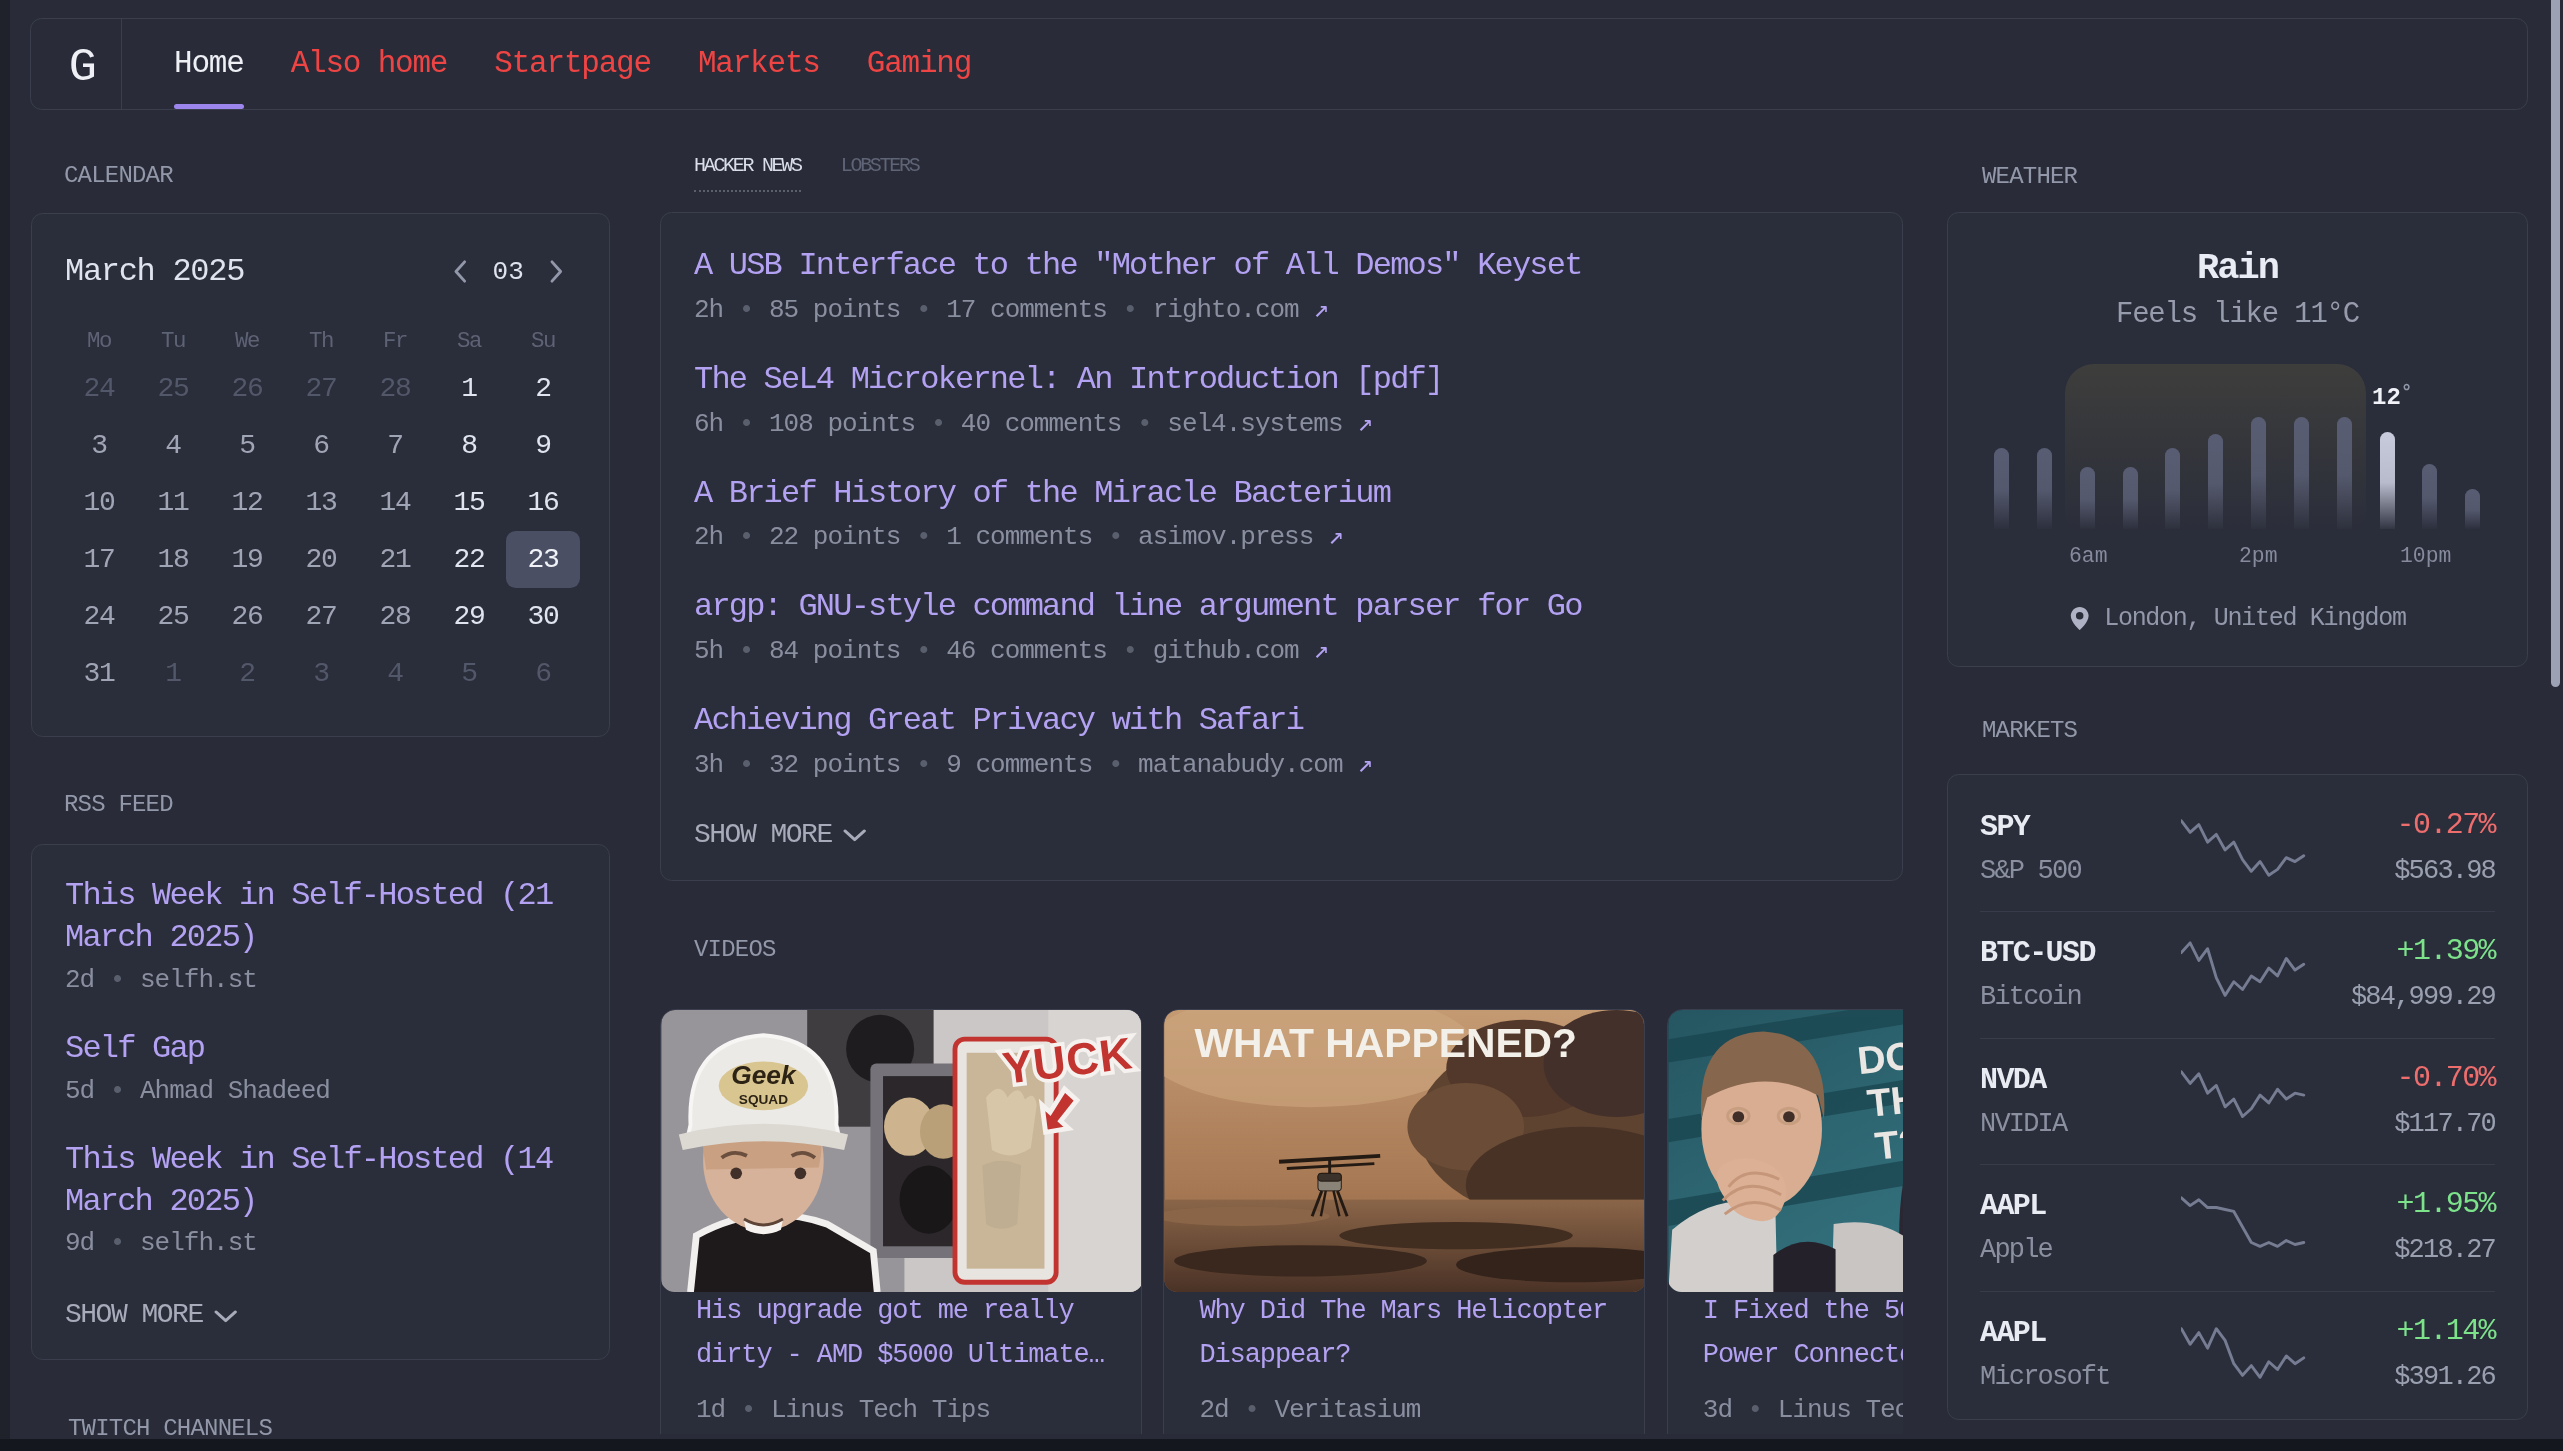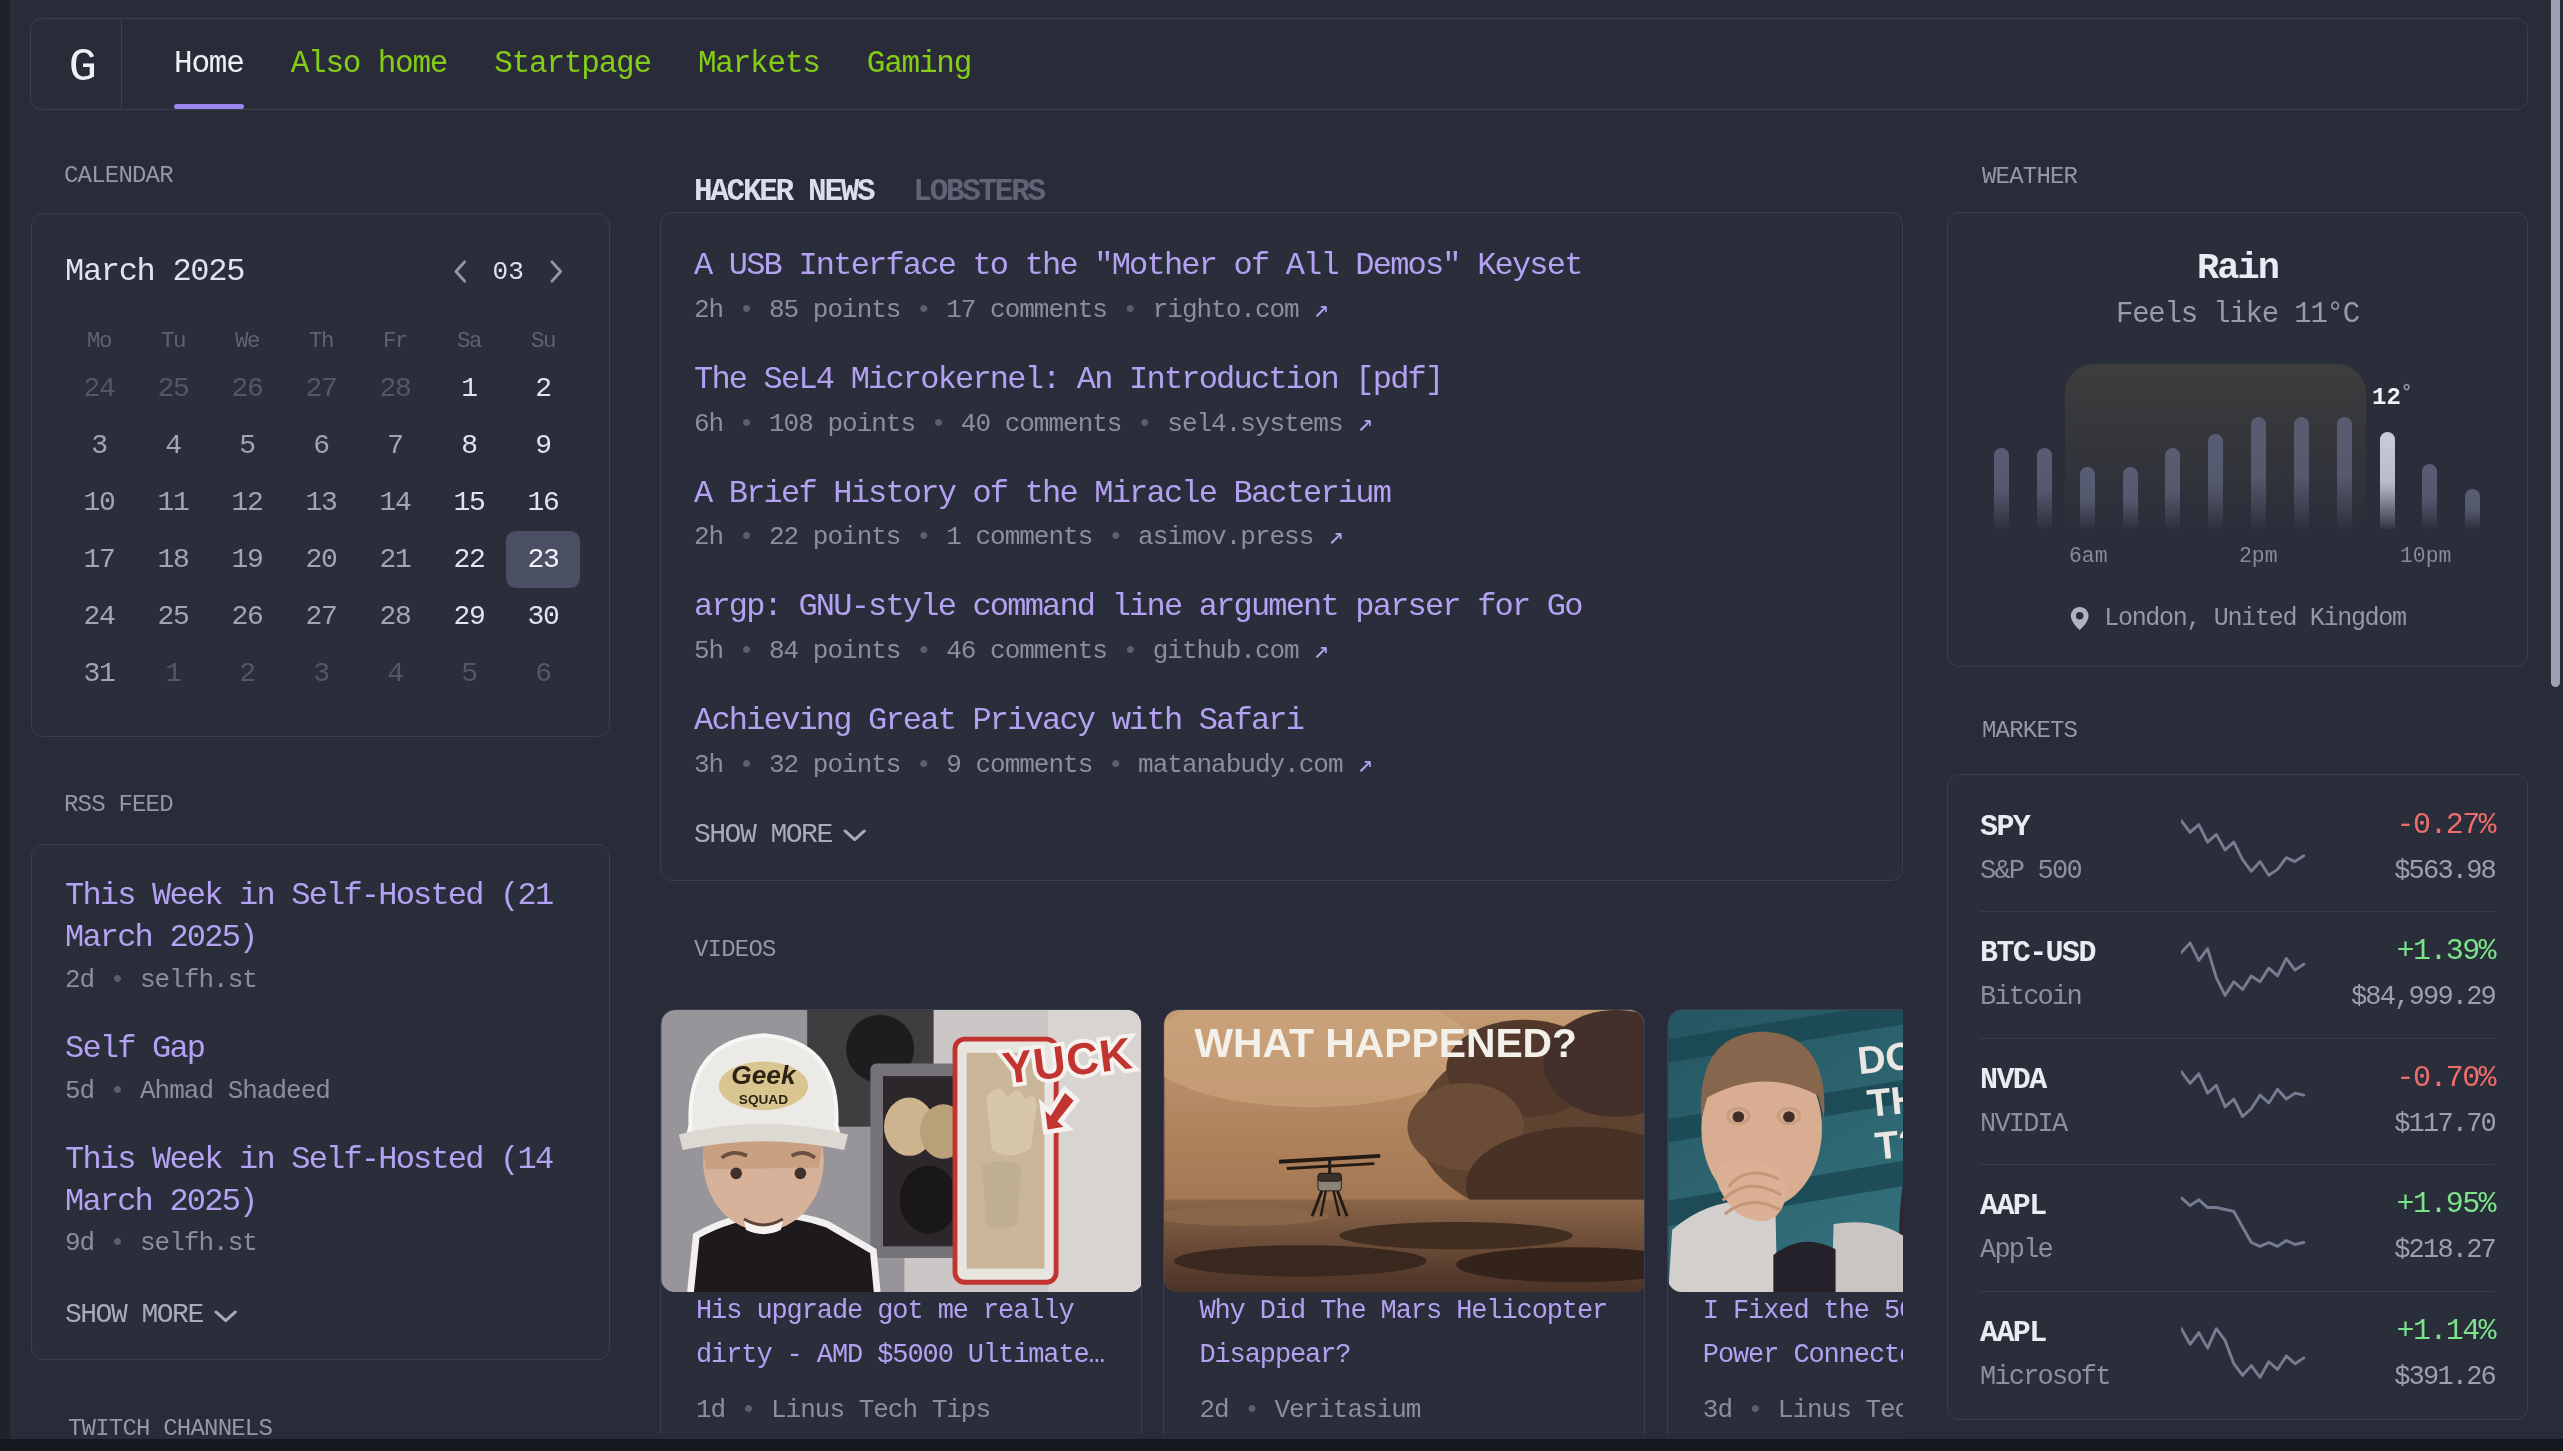--- a/index.html
+++ b/index.html
@@ -13,21 +13,21 @@
 .leftstrip { position:absolute; left:0; top:0; width:9.7px; height:1452px; background:#1f222b; z-index:50; }
 .bottomstrip { position:absolute; left:0; top:1439px; width:2563px; height:12.7px; background:#15171e; z-index:60; }
 .scrollthumb { position:absolute; right:2.9px; top:-5.8px; width:8.8px; height:693px; background:#9da1b4; border-radius:4.9px; z-index:70; }
 
 
 .header { position:absolute; left:30px; top:17.5px; width:2498px; height:92px;
   border:1px solid #3a3e4d; border-radius:11.7px; display:flex; align-items:stretch; }
 .logo { width:91px; border-right:1px solid #3a3e4d; display:flex; align-items:center; justify-content:center;
   color:#eef0f6; font-size:47px; font-weight:400; padding-left:13.6px; padding-top:8.8px; }
 .nav { display:flex; align-items:center; gap:47px; padding-left:52px; }
-.nav a { position:relative; height:100%; display:flex; align-items:center; color:#84cc16; font-size:31px; letter-spacing:-1.2px; text-decoration:none; }
+.nav a { position:relative; height:100%; display:flex; align-items:center; color:#ef4444; font-size:31px; letter-spacing:-1.2px; text-decoration:none; }
 .nav a.active { color:#eef0f6; }
 .nav a.active::after { content:""; position:absolute; left:0; right:0; bottom:0; height:4.9px; background:#9d85ee; border-radius:2.9px; }
 
 
 .label { position:absolute; font-size:24px; letter-spacing:-0.8px; color:#9298a9; }
 .card { position:absolute; border:1px solid #3a3e4d; border-radius:11.7px; background:#2a2d3a; }
 .purple { color:#b3a1f2; }
 .meta { font-size:26px; letter-spacing:-1px; color:#8a8fa0; }
 .meta .dot { color:#5a5f6e; margin:0 15.6px; }
 .showmore { font-size:28px; letter-spacing:-1.5px; color:#a7abba; display:flex; align-items:center; gap:11.7px; }
@@ -46,21 +46,21 @@
 .wk { color:#a0a5b5; }
 .we { color:#e0e4ef; }
 .sel { background:#4a4f63; border-radius:9.7px; color:#f0f2f8; }
 
 
 .feeditem .t { font-size:32px; letter-spacing:-1.8px; line-height:42px; }
 .feeditem .m { margin-top:5.8px; }
 
 
 .tabs { position:absolute; left:694px; top:154px; display:flex; gap:40px; }
-.tab { font-size:31px; letter-spacing:-2.3px; font-weight:700;margin-top:20px; }
+.tab { font-size:20px; letter-spacing:-2.3px; font-weight:400; }
 .tab.on { color:#dadeea; border-bottom:2.9px dotted #5a5f6e; padding-bottom:12.7px; }
 .tab.off { color:#5f6476; }
 
 
 .vidclip { position:absolute; left:660px; top:990px; width:1243px; height:444px; overflow:hidden; }
 .vrow { display:flex; gap:21.4px;margin-top:19px; }
 .vcard { flex:0 0 482px; height:443px; border:1px solid #3a3e4d; border-radius:15.6px; background:#2a2d3a; position:relative; overflow:hidden; }
 .thumb { position:absolute; left:0; top:0; width:482px; height:282px; border-radius:13.6px; overflow:hidden; }
 .vt { position:absolute; left:35px; top:279px; width:433px; font-size:27px; letter-spacing:-1.1px; line-height:44px; }
 .vm { position:absolute; left:35px; top:385px; }

